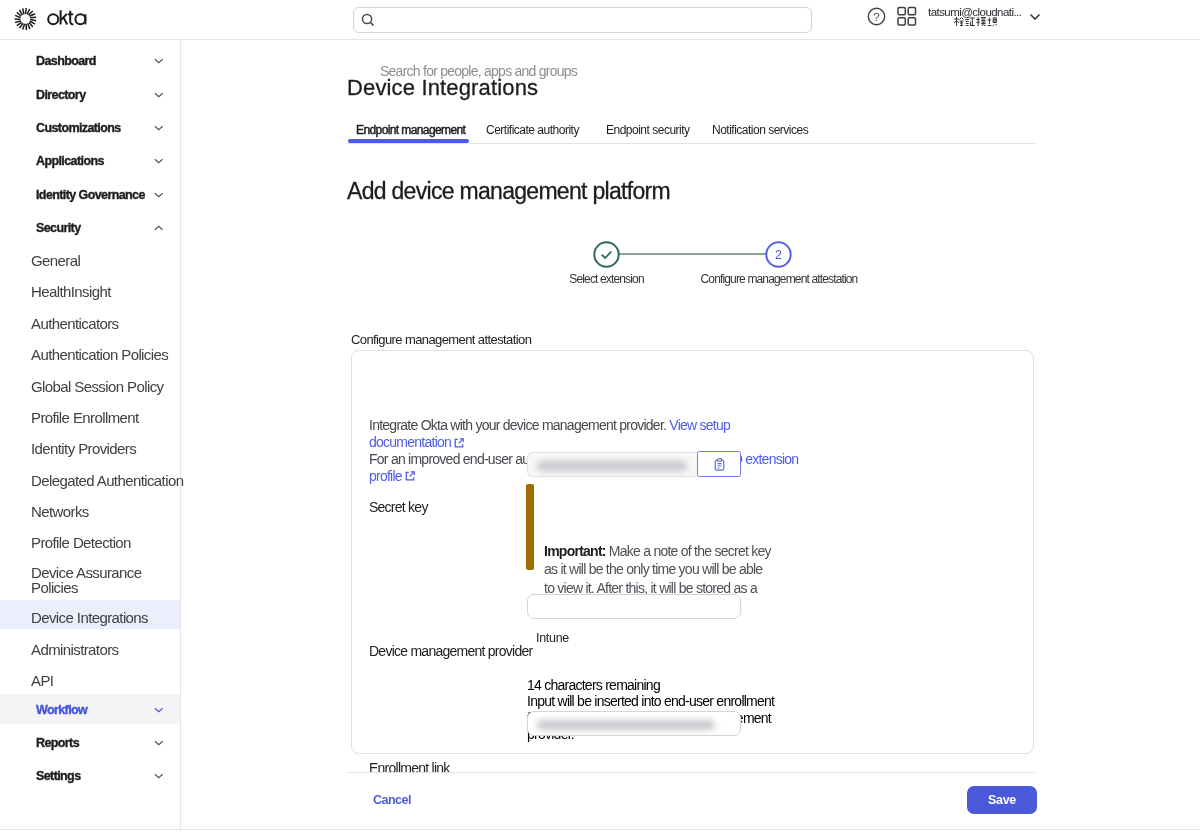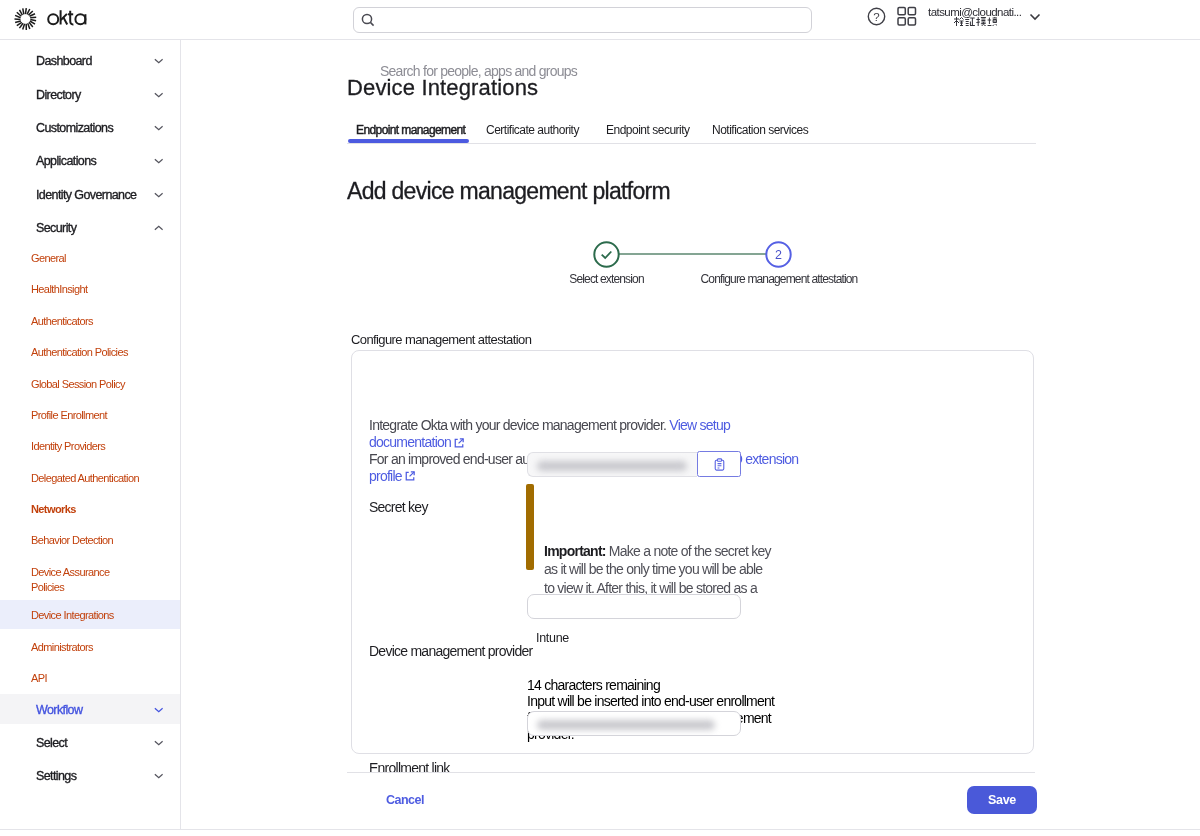--- a/index.html
+++ b/index.html
@@ -3,22 +3,22 @@
 <meta charset="utf-8">
 <style>
   * { margin:0; padding:0; box-sizing:border-box; }
   html,body { width:1200px; height:836px; background:#fff; font-family:"Liberation Sans", sans-serif; overflow:hidden; }
   .abs { position:absolute; }
   body { position:relative; }
   .ink { color:#1d1d21; }
   .indigo { color:#4e5ce1; }
   .s12 { font-size:14px; letter-spacing:-0.75px; line-height:1;margin-top:48px; }
   .tabi { font-size:12px; letter-spacing:-0.5px; line-height:1; }
-  .nav1 { font-size:12.5px; letter-spacing:-0.6px; font-weight:400; -webkit-text-stroke:0.35px currentColor; color:#1d1d21; line-height:1;padding-left:22px; }
-  .nav2 { font-size:11px; letter-spacing:-0.6px; color:#c2410c; line-height:1; }
+  .nav1 { font-size:12.5px; letter-spacing:-0.6px; font-weight:700; -webkit-text-stroke:0.35px currentColor; color:#1d1d21; line-height:1;padding-left:22px; }
+  .nav2 { font-size:15px; letter-spacing:-0.6px; color:#404040; line-height:1; }
 </style>
 </head>
 <body>
 
 <div class="abs" style="left:0;top:0;width:1200px;height:40px;background:#fff;border-bottom:1px solid #e4e4e9;"></div>
 
 <svg class="abs" style="left:8px;top:4px;" width="88" height="32" viewBox="0 0 88 32">
   <g stroke="#1c1c1c" stroke-width="1.5">
 <line x1="17.4" y1="10.1" x2="18.3" y2="4.1"></line>
       <line x1="19.0" y1="10.4" x2="21.8" y2="5.0"></line>
@@ -128,31 +128,31 @@
       <path d="M1 5 L5.5 1 L10 5"></path>
     </svg>
     <div class="abs nav2" style="left:31px;top:252.5px;">General</div>
     <div class="abs nav2" style="left:31px;top:284px;">HealthInsight</div>
     <div class="abs nav2" style="left:31px;top:315.5px;">Authenticators</div>
     <div class="abs nav2" style="left:31px;top:347px;text-align:center;">Authentication Policies</div>
     <div class="abs nav2" style="left:31px;top:378.5px;">Global Session Policy</div>
     <div class="abs nav2" style="left:31px;top:410px;">Profile Enrollment</div>
     <div class="abs nav2" style="left:31px;top:441px;">Identity Providers</div>
     <div class="abs nav2" style="left:31px;top:472.5px;">Delegated Authentication</div>
-    <div class="abs nav2" style="left:31px;top:503.5px;font-weight:bold;">Networks</div>
-    <div class="abs nav2" style="left:31px;top:535px;">Behavior Detection</div>
+    <div class="abs nav2" style="left:31px;top:503.5px;">Networks</div>
+    <div class="abs nav2" style="left:31px;top:535px;">Profile Detection</div>
     <div class="abs nav2" style="left:31px;top:564.5px;line-height:15.5px;">Device Assurance<br>Policies</div>
     <div class="abs nav2" style="left:31px;top:609.5px;">Device Integrations</div>
     <div class="abs nav2" style="left:31px;top:641.5px;">Administrators</div>
     <div class="abs nav2" style="left:31px;top:673px;">API</div>
     <div class="abs nav1" style="left:14px;top:703.5px;color:#4353df;">Workflow</div>
     <svg class="abs" style="left:153.5px;top:706.5px;" width="9.5" height="6" viewBox="0 0 11 6" fill="none" stroke="#4353df" stroke-width="1.5">
       <path d="M1 1 L5.5 5 L10 1"></path>
     </svg>
-    <div class="abs nav1" style="left:14px;top:737px;color:#1d1d21;">Select</div>
+    <div class="abs nav1" style="left:14px;top:737px;color:#1d1d21;">Reports</div>
     <svg class="abs" style="left:153.5px;top:740px;" width="9.5" height="6" viewBox="0 0 11 6" fill="none" stroke="#55555e" stroke-width="1.5">
       <path d="M1 1 L5.5 5 L10 1"></path>
     </svg>
     <div class="abs nav1" style="left:14px;top:770px;color:#1d1d21;">Settings</div>
     <svg class="abs" style="left:153.5px;top:773px;" width="9.5" height="6" viewBox="0 0 11 6" fill="none" stroke="#55555e" stroke-width="1.5">
       <path d="M1 1 L5.5 5 L10 1"></path>
     </svg>
   </div>
 
 <div class="abs ink" style="left:347px;top:76.5px;font-size:22px;letter-spacing:0.15px;line-height:1;-webkit-text-stroke:0.3px #1d1d21;">Device Integrations</div>
@@ -225,16 +225,16 @@
   flows in order to display device management<br>
   provider.
 </div>
 
 <div class="abs ink s12" style="left:369px;top:712.5px;">Enrollment link</div>
 <div class="abs" style="left:527px;top:710.5px;width:214px;height:25px;border:1px solid #d4d4da;border-radius:7px;background:#fff;overflow:hidden;">
   <div style="position:absolute;left:9px;top:8px;width:178px;height:10px;background:#c9c9ce;border-radius:5px;filter:blur(3px);"></div>
 </div>
 
 <div class="abs" style="left:347px;top:771.5px;width:688px;height:1px;background:#e1e1e6;"></div>
-<div class="abs" style="left:373px;top:794.3px;font-size:12.5px;letter-spacing:-0.5px;line-height:1;font-weight:700;color:#4e5ce1;margin-left:13px;">Cancel</div>
+<div class="abs" style="left:373px;top:794.3px;font-size:12.5px;letter-spacing:-0.5px;line-height:1;font-weight:700;color:#4e5ce1;">Cancel</div>
 <div class="abs" style="left:967px;top:786px;width:70px;height:28px;background:#4a59d9;border-radius:7px;text-align:center;line-height:28px;font-size:12.5px;letter-spacing:-0.3px;font-weight:700;color:#fff;">Save</div>
 
 <div class="abs" style="left:0;top:828.5px;width:1200px;height:1px;background:#e4e4e9;"></div>
 
 </body></html>

